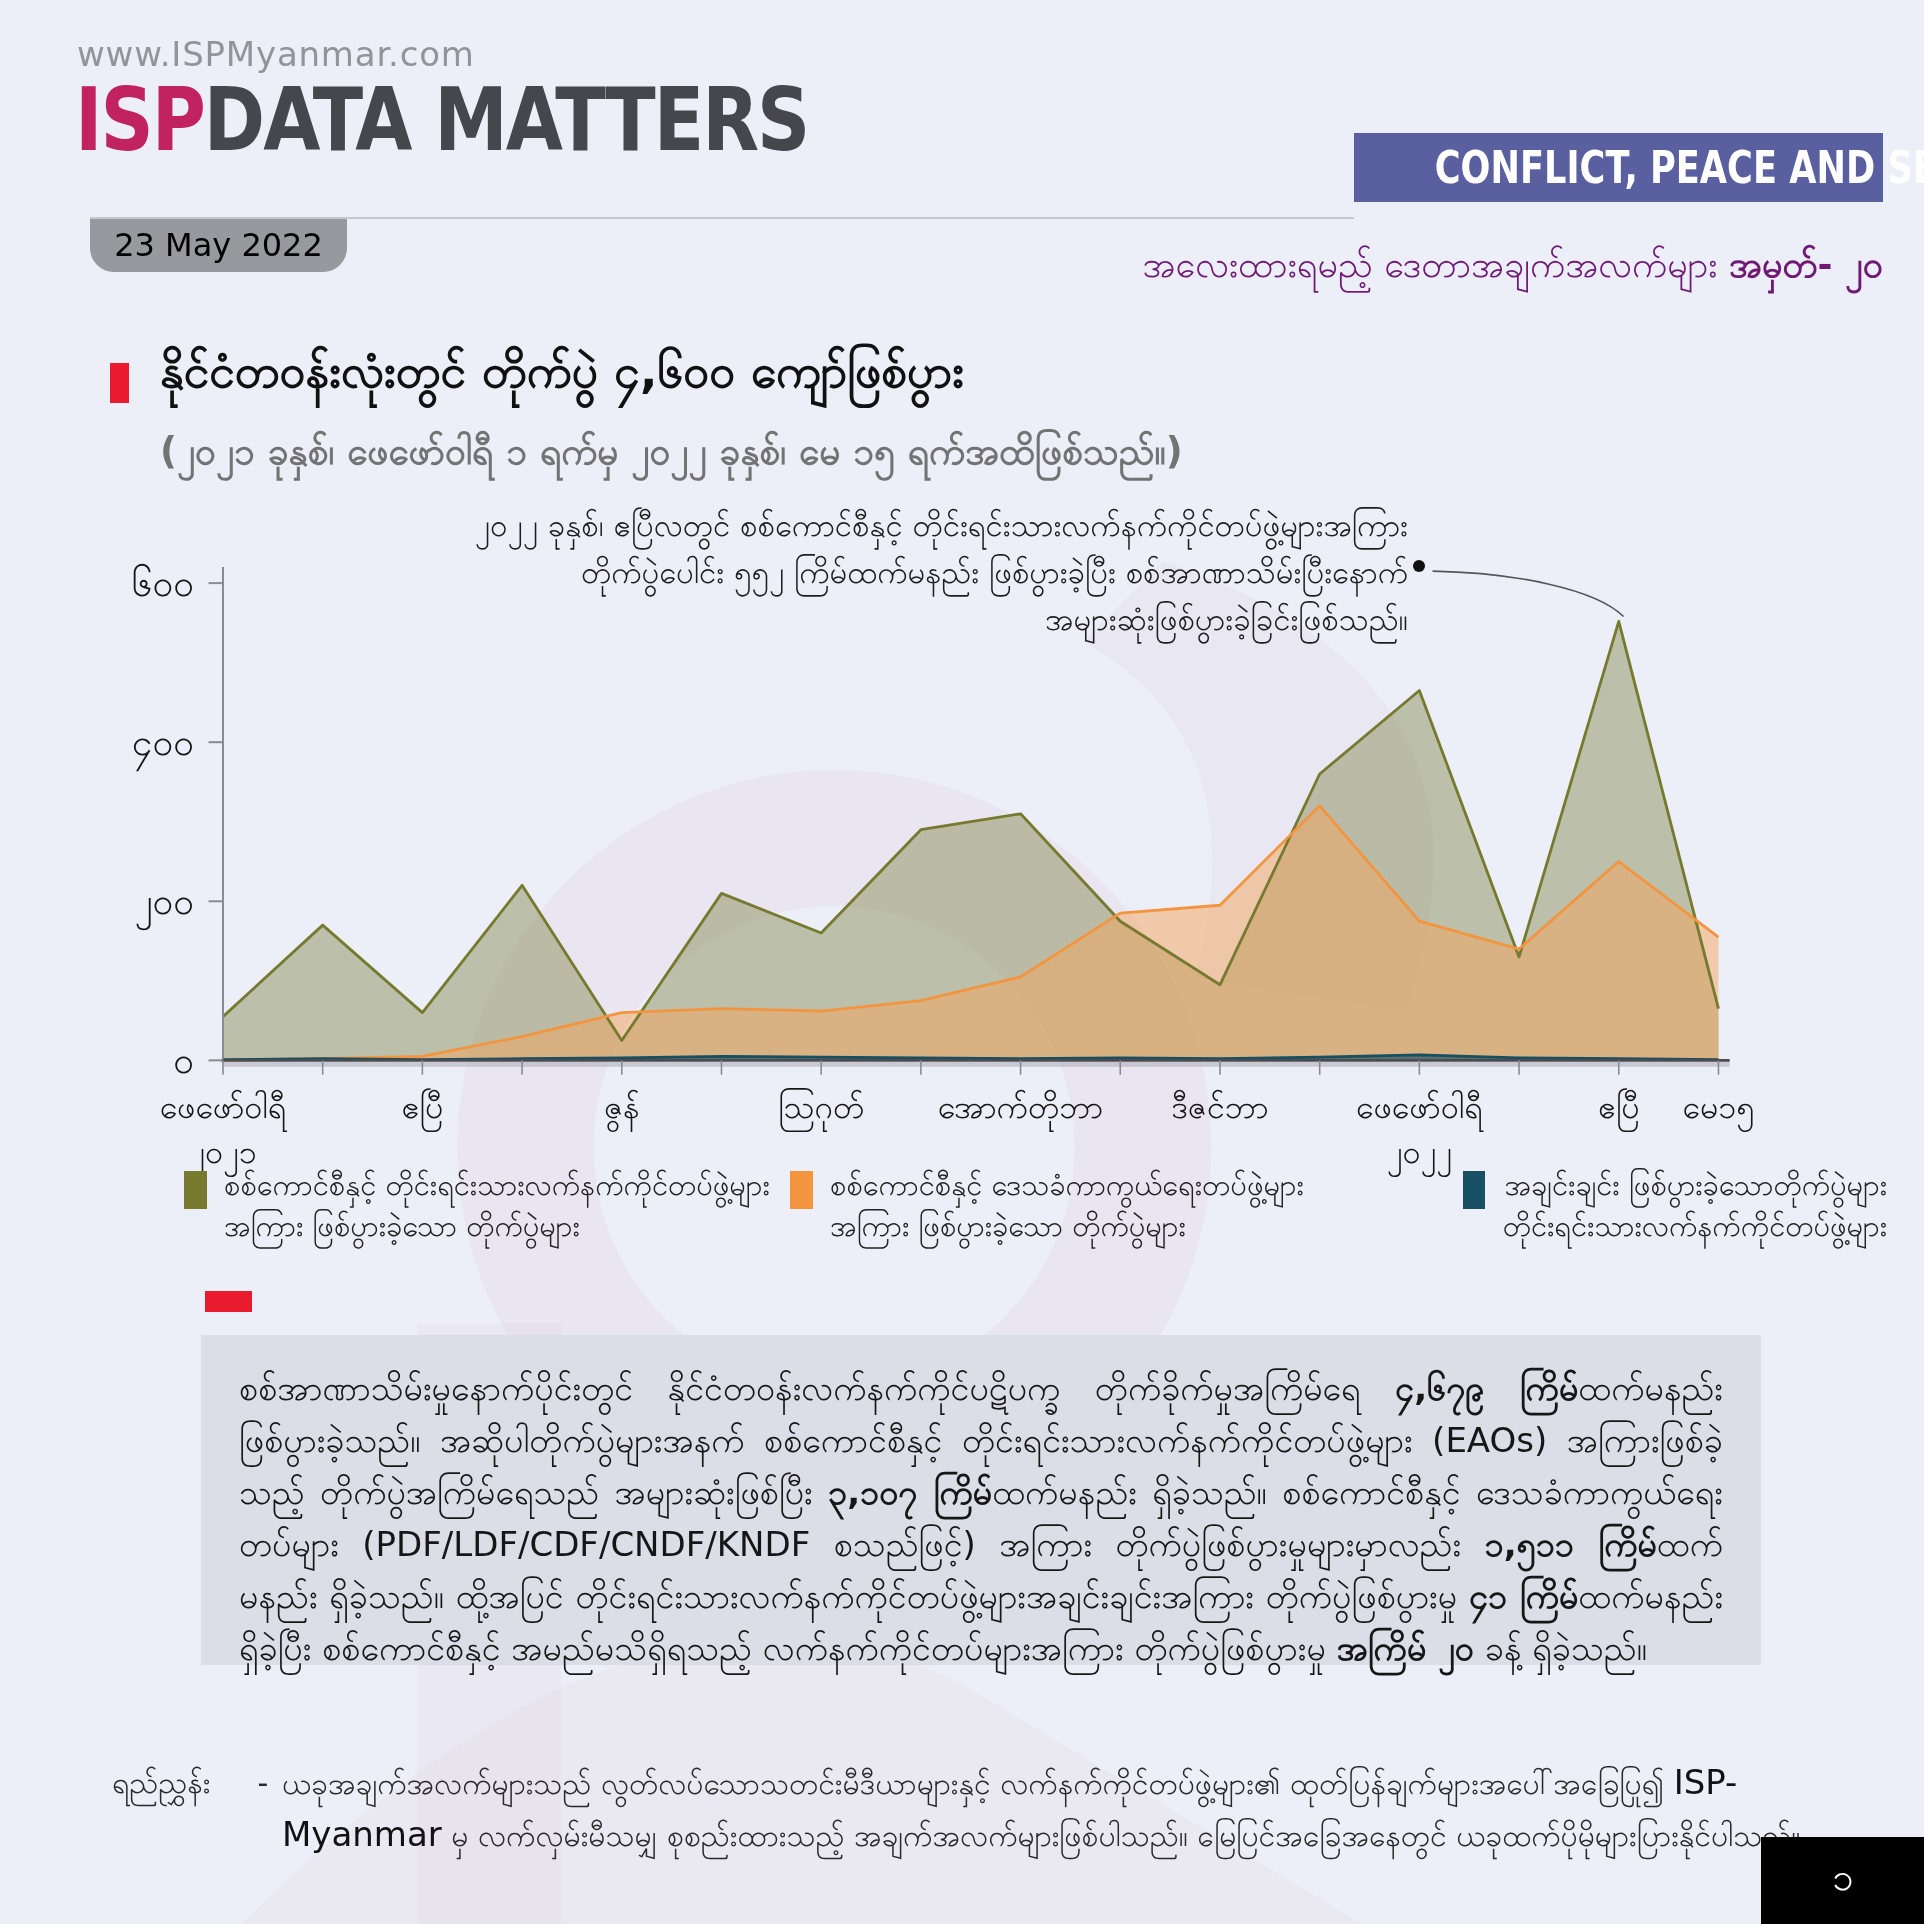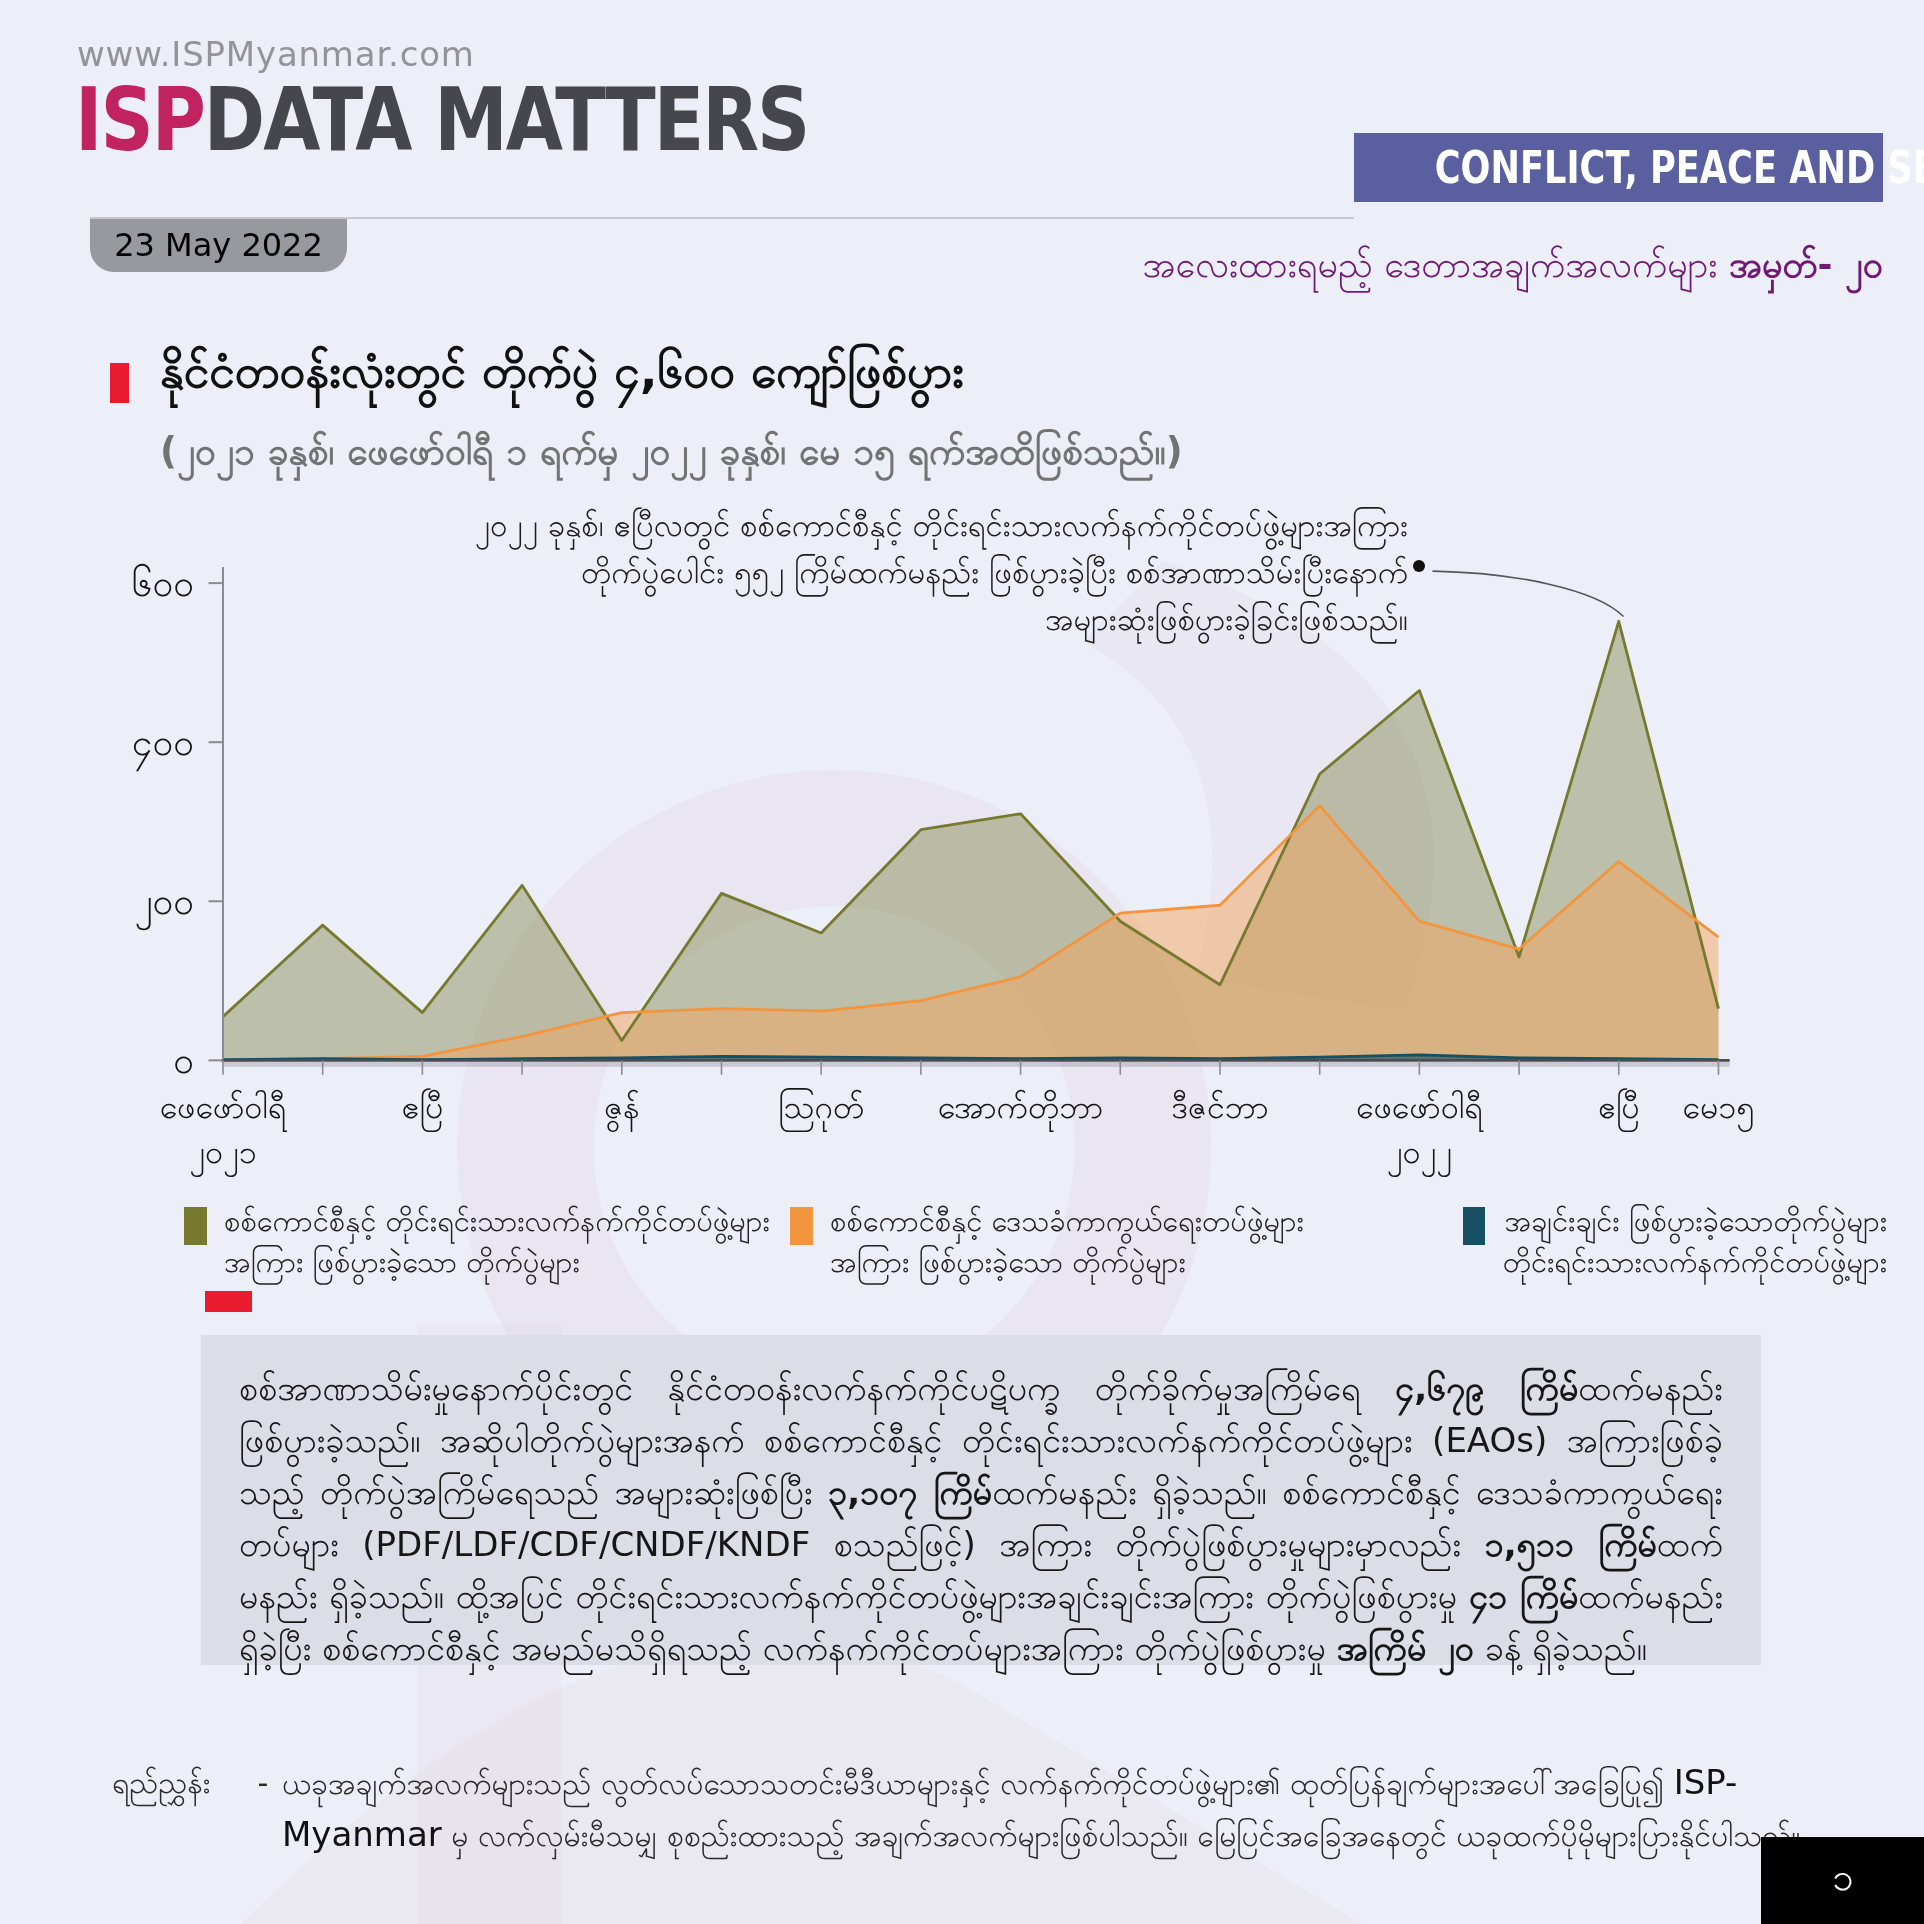--- a/index.html
+++ b/index.html
@@ -29,21 +29,21 @@
   
   .bullet{left:110px;top:363px;width:19px;height:40px;background:#e81c2e;}
   .h1{left:160px;top:337px;font-size:46px;font-weight:700;line-height:69px;white-space:nowrap;color:#111;}
   .h2{left:160px;top:420px;font-size:37px;font-weight:700;line-height:64px;white-space:nowrap;color:#737373;}
   
   .anno{top:502px;right:517px;text-align:right;font-size:31px;line-height:47px;color:#1d1d1d;z-index:3;}
   .anno-dot{left:1413px;top:560px;width:12px;height:12px;border-radius:50%;background:#111;z-index:3;}
   
   #chart-svg{position:absolute;left:0;top:0;z-index:2;}
   
-  .legend-item{z-index:3;display:flex;gap:17.6px;align-items:flex-start;font-size:29px;line-height:41px;color:#222;margin-top:36px;}
+  .legend-item{z-index:3;display:flex;gap:17.6px;align-items:flex-start;font-size:29px;line-height:41px;color:#222;}
   .legend-item .sw{width:22.5px;height:38px;margin-top:6.4px;flex:none;}
   #legend-1{left:184px;top:1165px;}
   #legend-2{left:790px;top:1165px;}
   #legend-3{right:38px;top:1165px;}
   #legend-3 .txt{text-align:right;}
   
   .red-tab{left:205px;top:1291px;width:47px;height:21px;background:#e81c2e;z-index:3;}
   .graybox{left:201px;top:1319px;width:1560px;height:330px;background:#dbdee7;z-index:2;margin-top:16px;}
   .graybox .inner{padding:27px 38px 0 38px;font-size:34px;line-height:52px;text-align:justify;color:#161616;}
   .graybox b{font-weight:700;}

